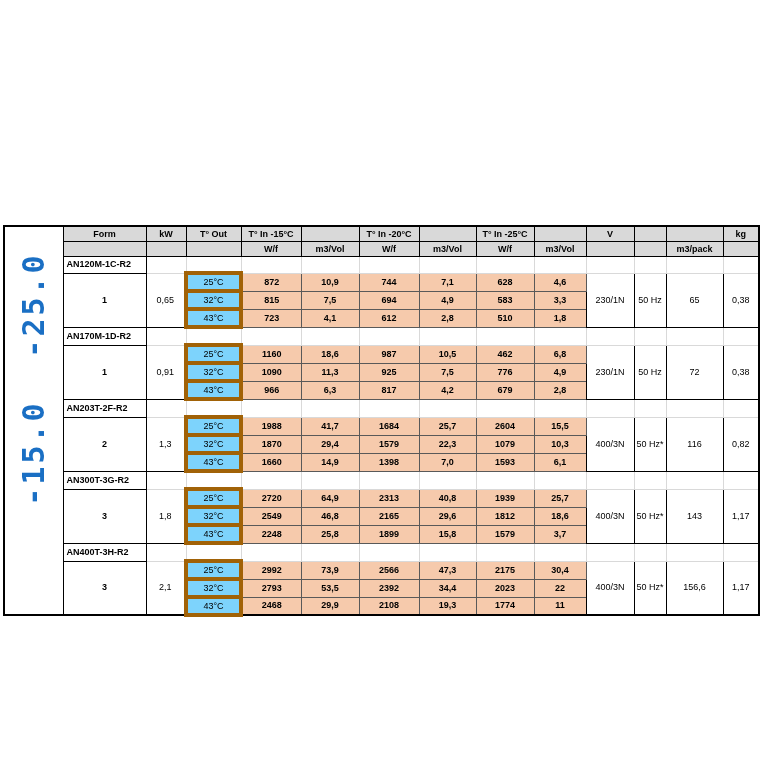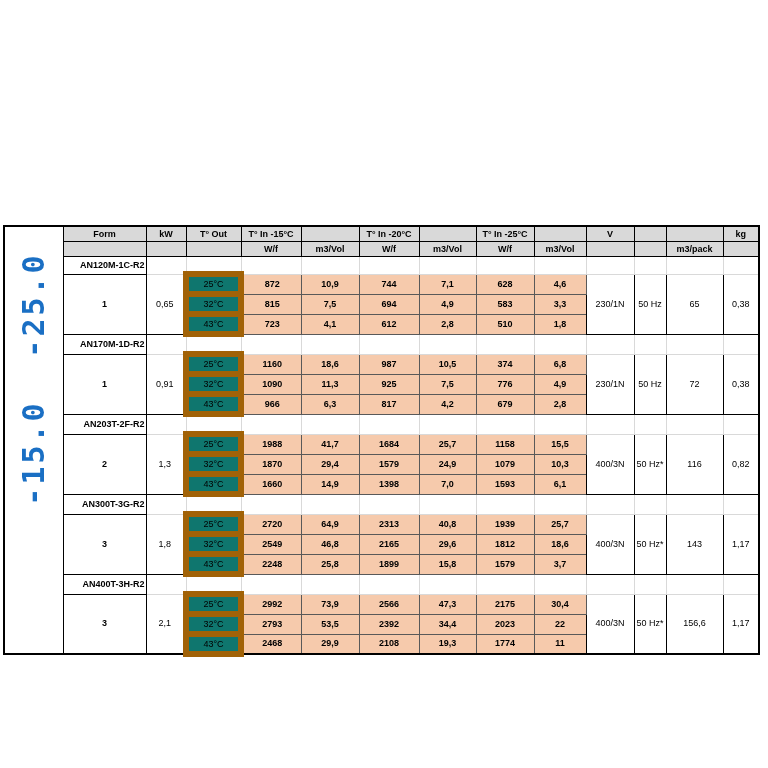--- a/index.html
+++ b/index.html
@@ -12,24 +12,24 @@
     border-collapse:collapse;table-layout:fixed;
     border:2px solid #000;background:#fff;
   }
   td{
     height:14px;padding:0 1px;font-size:9px;line-height:1;
     text-align:center;vertical-align:middle;white-space:nowrap;overflow:hidden;
     color:#000;
   }
   td.hdr{background:#d9d9d9;border:1px solid #000;font-weight:bold;}
   td.plain{background:#fff;border:1px solid #d9d9d9;}
-  td.model{background:#fff;border:1px solid #000;font-weight:bold;text-align:right;padding-left:3px;}
+  td.model{background:#fff;border:1px solid #000;font-weight:bold;text-align:left;padding-left:3px;}
   td.merge{background:#fff;border:1px solid #000;}
   td.form{font-weight:bold;}
-  td.tout{background:#0f766e;border:6px solid #a16207;}
+  td.tout{background:#7dd3fc;border:4px solid #a16207;}
   td.val{background:#f6caac;border:1px solid #595959;font-weight:bold;}
   td.deco{
     background:#fff;border-right:1px solid #000;position:relative;padding:0;
   }
   .deco-text{
     position:absolute;width:160px;height:36px;left:-51px;
     text-align:center;transform:rotate(-90deg);
     font-family:"DejaVu Sans Mono",monospace;font-weight:bold;
     font-size:30px;letter-spacing:3px;line-height:36px;
   }
@@ -154,21 +154,21 @@
           <td class="plain"></td>
         </tr>
         <tr>
           <td class="merge form" rowspan="3">1</td>
           <td class="merge" rowspan="3">0,91</td>
           <td class="tout">25°C</td>
           <td class="val">1160</td>
           <td class="val">18,6</td>
           <td class="val">987</td>
           <td class="val">10,5</td>
-          <td class="val">374</td>
+          <td class="val">462</td>
           <td class="val">6,8</td>
           <td class="merge" rowspan="3">230/1N</td>
           <td class="merge" rowspan="3">50 Hz</td>
           <td class="merge" rowspan="3">72</td>
           <td class="merge" rowspan="3">0,38</td>
         </tr>
         <tr>
           <td class="tout">32°C</td>
           <td class="val">1090</td>
           <td class="val">11,3</td>
@@ -202,33 +202,33 @@
           <td class="plain"></td>
         </tr>
         <tr>
           <td class="merge form" rowspan="3">2</td>
           <td class="merge" rowspan="3">1,3</td>
           <td class="tout">25°C</td>
           <td class="val">1988</td>
           <td class="val">41,7</td>
           <td class="val">1684</td>
           <td class="val">25,7</td>
-          <td class="val">1158</td>
+          <td class="val">2604</td>
           <td class="val">15,5</td>
           <td class="merge" rowspan="3">400/3N</td>
           <td class="merge" rowspan="3">50 Hz*</td>
           <td class="merge" rowspan="3">116</td>
           <td class="merge" rowspan="3">0,82</td>
         </tr>
         <tr>
           <td class="tout">32°C</td>
           <td class="val">1870</td>
           <td class="val">29,4</td>
           <td class="val">1579</td>
-          <td class="val">24,9</td>
+          <td class="val">22,3</td>
           <td class="val">1079</td>
           <td class="val">10,3</td>
         </tr>
         <tr>
           <td class="tout">43°C</td>
           <td class="val">1660</td>
           <td class="val">14,9</td>
           <td class="val">1398</td>
           <td class="val">7,0</td>
           <td class="val">1593</td>

